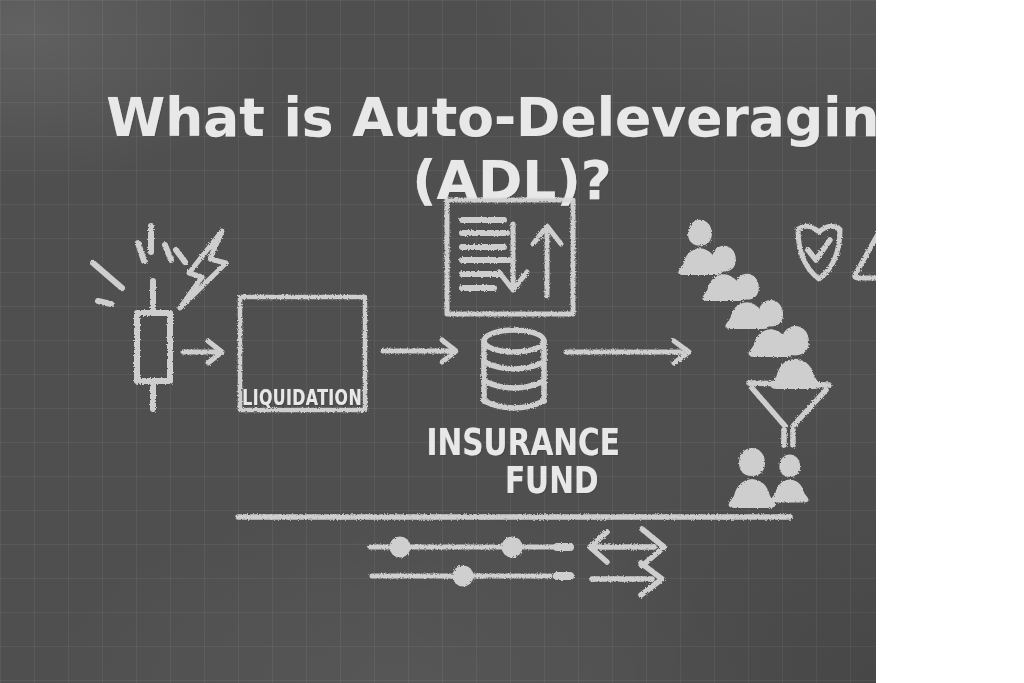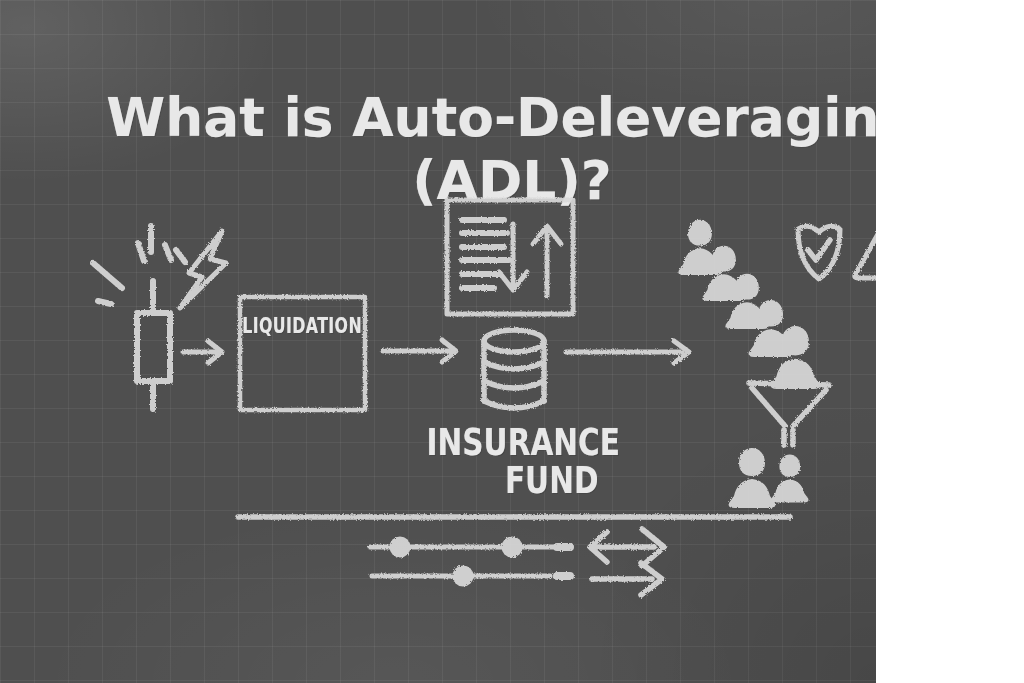--- a/index.html
+++ b/index.html
@@ -21,22 +21,22 @@
     color:var(--chalk-bright,#e8e8e8);
     text-shadow:0 0 1px rgba(255,255,255,.45), 1px 1px 0 rgba(0,0,0,.18);
   }
   .title{
     position:absolute;top:86px;left:0;width:1024px;
     text-align:center;
     font-size:54px;font-weight:bold;letter-spacing:0px;
     transform:scaleX(0.99);
   }
   .liq-label{
-    position:absolute;left:240px;top:313px;width:125px;height:113px;
-    display:flex;align-items:flex-start;justify-content:center;
+    position:absolute;left:240px;top:297px;width:125px;height:113px;
+    display:flex;align-items:flex-end;justify-content:center;
   }
   .liq-label span{
     display:inline-block;font-size:22px;font-weight:600;letter-spacing:.5px;
     transform:scaleX(0.72);white-space:nowrap;
   }
   .fund-label{
     position:absolute;left:405px;top:424px;width:215px;
     text-align:right;font-size:37px;font-weight:bold;line-height:38px;
   }
   .fund-label div{transform:scaleX(0.80);}

